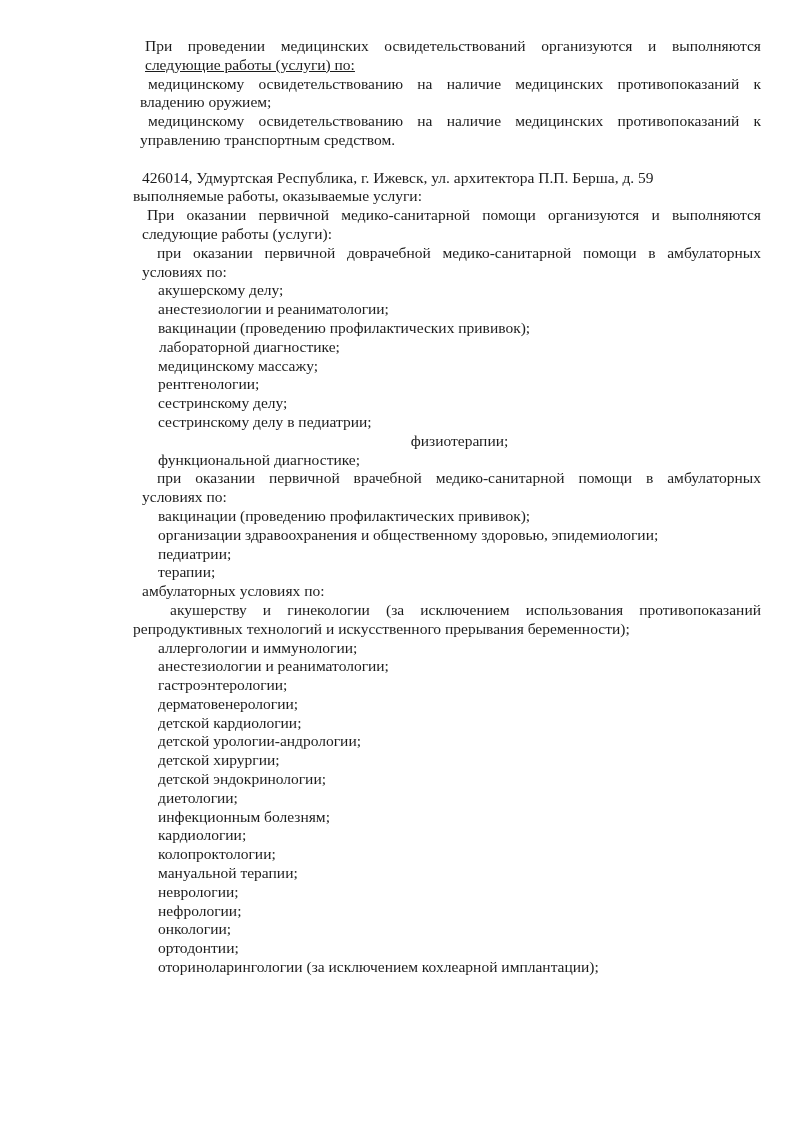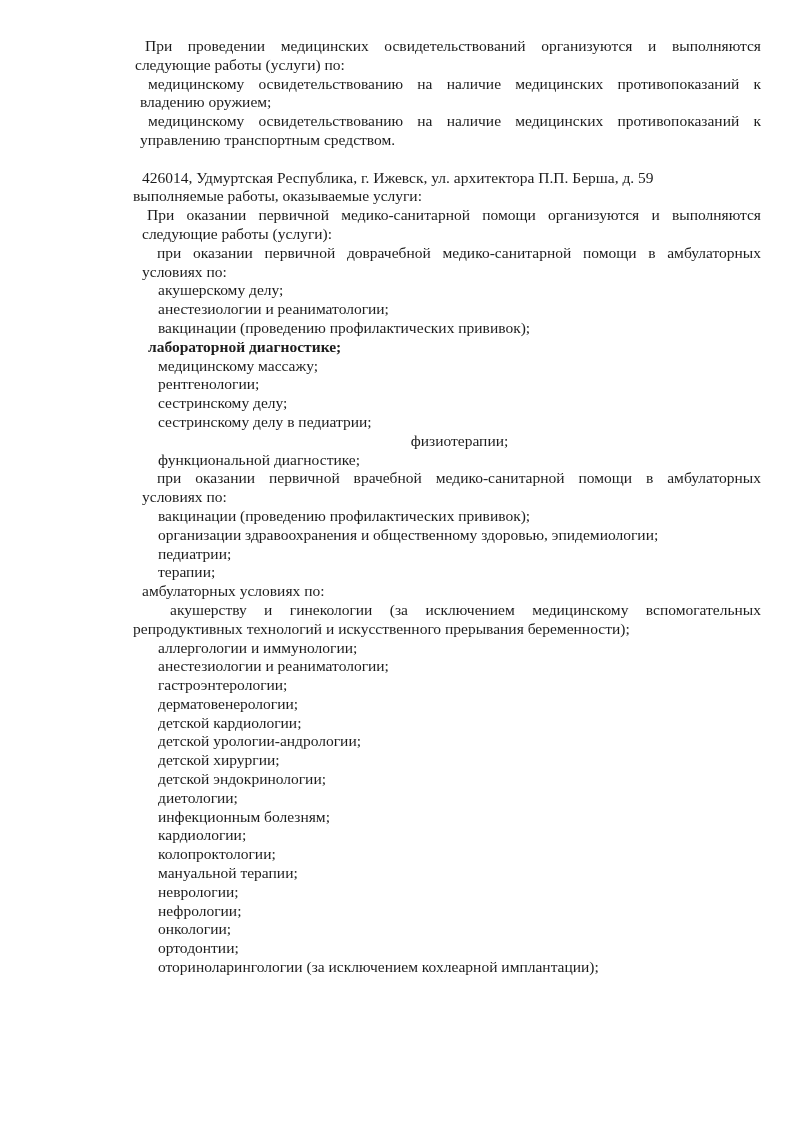--- a/index.html
+++ b/index.html
@@ -33,50 +33,50 @@
     text-align: justify;
     text-align-last: justify;
   }
 </style>
 </head>
 <body>
 
 <div class="page">
   <div class="doc-body">
       <div class="doc-line stretch" style="margin-left: 12px;">При проведении медицинских освидетельствований организуются и выполняются</div>
-      <div class="doc-line" style="margin-left: 2px;">следующие работы (услуги) по:</div>
+      <div class="doc-line" style="margin-left: 12px; text-decoration: underline;">следующие работы (услуги) по:</div>
       <div class="doc-line stretch" style="margin-left: 15px;">медицинскому освидетельствованию на наличие медицинских противопоказаний к</div>
       <div class="doc-line" style="margin-left: 7px;">владению оружием;</div>
       <div class="doc-line stretch" style="margin-left: 15px;">медицинскому освидетельствованию на наличие медицинских противопоказаний к</div>
       <div class="doc-line" style="margin-left: 7px;">управлению транспортным средством.</div>
       <div class="doc-line" style="margin-left: 0px;">&nbsp;</div>
       <div class="doc-line" style="margin-left: 9px;">426014, Удмуртская Республика, г. Ижевск, ул. архитектора П.П. Берша, д. 59</div>
       <div class="doc-line" style="margin-left: 0px;">выполняемые работы, оказываемые услуги:</div>
       <div class="doc-line stretch" style="margin-left: 14px;">При оказании первичной медико-санитарной помощи организуются и выполняются</div>
       <div class="doc-line" style="margin-left: 9px;">следующие работы (услуги):</div>
       <div class="doc-line stretch" style="margin-left: 24px;">при оказании первичной доврачебной медико-санитарной помощи в амбулаторных</div>
       <div class="doc-line" style="margin-left: 9px;">условиях по:</div>
       <div class="doc-line" style="margin-left: 25px;">акушерскому делу;</div>
       <div class="doc-line" style="margin-left: 25px;">анестезиологии и реаниматологии;</div>
       <div class="doc-line" style="margin-left: 25px;">вакцинации (проведению профилактических прививок);</div>
-      <div class="doc-line" style="margin-left: 15px; font-weight: bold;">лабораторной диагностике;</div>
+      <div class="doc-line" style="margin-left: 26px;">лабораторной диагностике;</div>
       <div class="doc-line" style="margin-left: 25px;">медицинскому массажу;</div>
       <div class="doc-line" style="margin-left: 25px;">рентгенологии;</div>
       <div class="doc-line" style="margin-left: 25px;">сестринскому делу;</div>
       <div class="doc-line" style="margin-left: 25px;">сестринскому делу в педиатрии;</div>
       <div class="doc-line" style="margin-left: 25px; text-align: center;">физиотерапии;</div>
       <div class="doc-line" style="margin-left: 25px;">функциональной диагностике;</div>
       <div class="doc-line stretch" style="margin-left: 24px;">при оказании первичной врачебной медико-санитарной помощи в амбулаторных</div>
       <div class="doc-line" style="margin-left: 9px;">условиях по:</div>
       <div class="doc-line" style="margin-left: 25px;">вакцинации (проведению профилактических прививок);</div>
       <div class="doc-line" style="margin-left: 25px;">организации здравоохранения и общественному здоровью, эпидемиологии;</div>
       <div class="doc-line" style="margin-left: 25px;">педиатрии;</div>
       <div class="doc-line" style="margin-left: 25px;">терапии;</div>
       <div class="doc-line" style="margin-left: 9px;">амбулаторных условиях по:</div>
-      <div class="doc-line stretch" style="margin-left: 37px;">акушерству и гинекологии (за исключением медицинскому вспомогательных</div>
+      <div class="doc-line stretch" style="margin-left: 37px;">акушерству и гинекологии (за исключением использования противопоказаний</div>
       <div class="doc-line" style="margin-left: 0px;">репродуктивных технологий и искусственного прерывания беременности);</div>
       <div class="doc-line" style="margin-left: 25px;">аллергологии и иммунологии;</div>
       <div class="doc-line" style="margin-left: 25px;">анестезиологии и реаниматологии;</div>
       <div class="doc-line" style="margin-left: 25px;">гастроэнтерологии;</div>
       <div class="doc-line" style="margin-left: 25px;">дерматовенерологии;</div>
       <div class="doc-line" style="margin-left: 25px;">детской кардиологии;</div>
       <div class="doc-line" style="margin-left: 25px;">детской урологии-андрологии;</div>
       <div class="doc-line" style="margin-left: 25px;">детской хирургии;</div>
       <div class="doc-line" style="margin-left: 25px;">детской эндокринологии;</div>
       <div class="doc-line" style="margin-left: 25px;">диетологии;</div>

